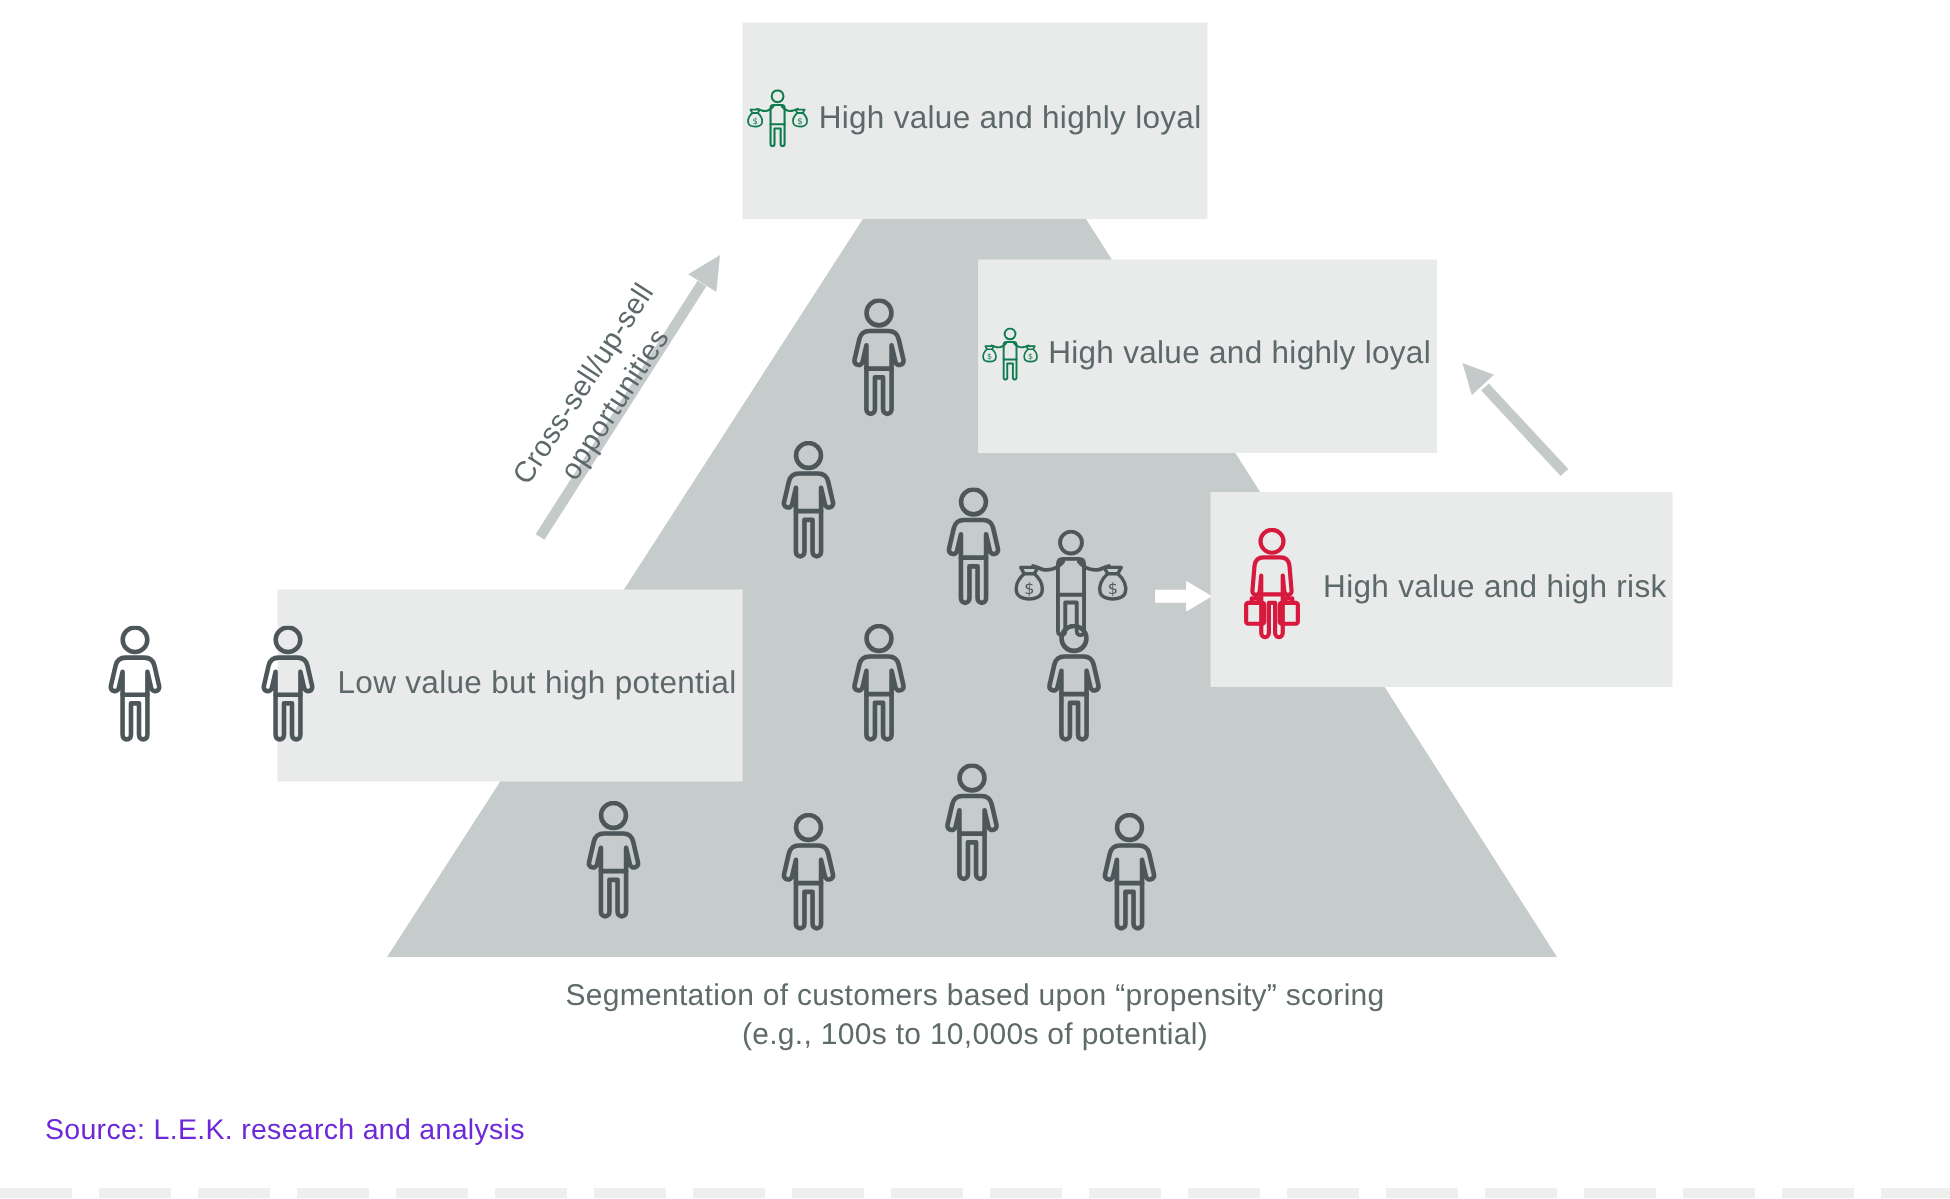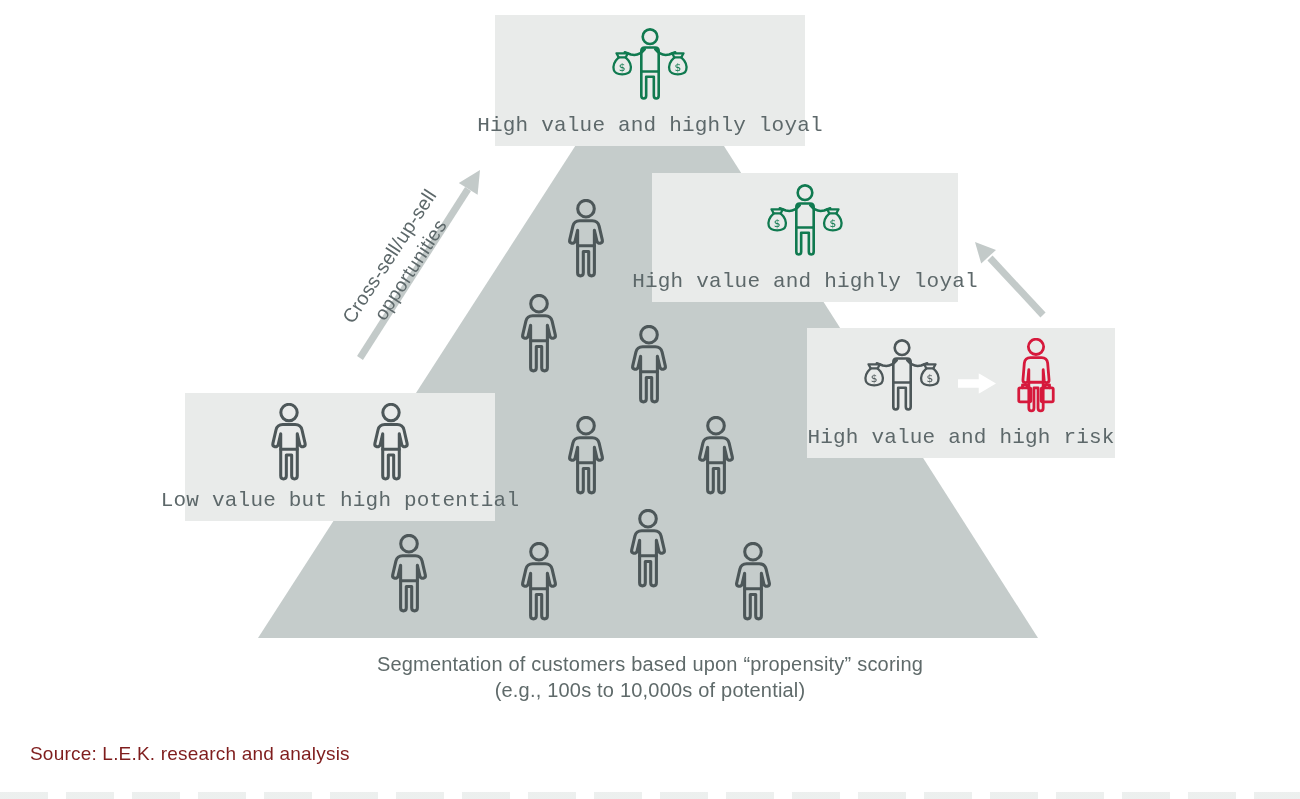--- a/index.html
+++ b/index.html
@@ -4,21 +4,21 @@
 <style>
   html,body { margin:0; padding:0; background:#ffffff; }
   .stage {
     position:relative; width:1300px; height:799px; overflow:hidden;
     background:#ffffff;
     font-family:"Liberation Sans", sans-serif;
   }
   .layer { position:absolute; left:0; top:0; }
   .box {
     position:absolute; background:#e9ebea; z-index:2;
-    display:flex; flex-direction:column; align-items:center; justify-content:flex-end;font-family:Liberation Mono, monospace;
+    display:flex; flex-direction:row; align-items:center; justify-content:flex-end;
   }
   .box .icon-row { display:flex; align-items:center; justify-content:center; }
   .box .seg-label {
     font-size:21px; color:#5d686a; white-space:nowrap;
     padding:6px 4px 9px 4px; letter-spacing:0.2px;
   }
   .green-ic  { color:#107a50; }
   .gray-ic   { color:#4d5759; }
   .red-ic    { color:#d6193c; }
   .white-ic  { color:#ffffff; }
@@ -28,21 +28,21 @@
     text-align:center; font-size:19.5px; line-height:25px; color:#5d686a;
     letter-spacing:0.3px;
   }
   .caption {
     position:absolute; left:0; top:651px; width:1300px; z-index:3;
     text-align:center; font-size:20px; line-height:26px; color:#5f6a6a;
     letter-spacing:0.2px;
   }
   .source-note {
     position:absolute; left:30px; top:743px; z-index:3;
-    font-size:19px; color:#7f1d1d; letter-spacing:0.2px;
+    font-size:19px; color:#6d28d9; letter-spacing:0.2px;
   }
   .bottom-strip {
     position:absolute; left:0; right:0; bottom:0; height:7px; z-index:1;
     background:repeating-linear-gradient(90deg,
       rgba(140,160,152,0.16) 0 48px, rgba(255,255,255,0) 48px 66px);
   }
 </style>
 </head>
 <body>
 

